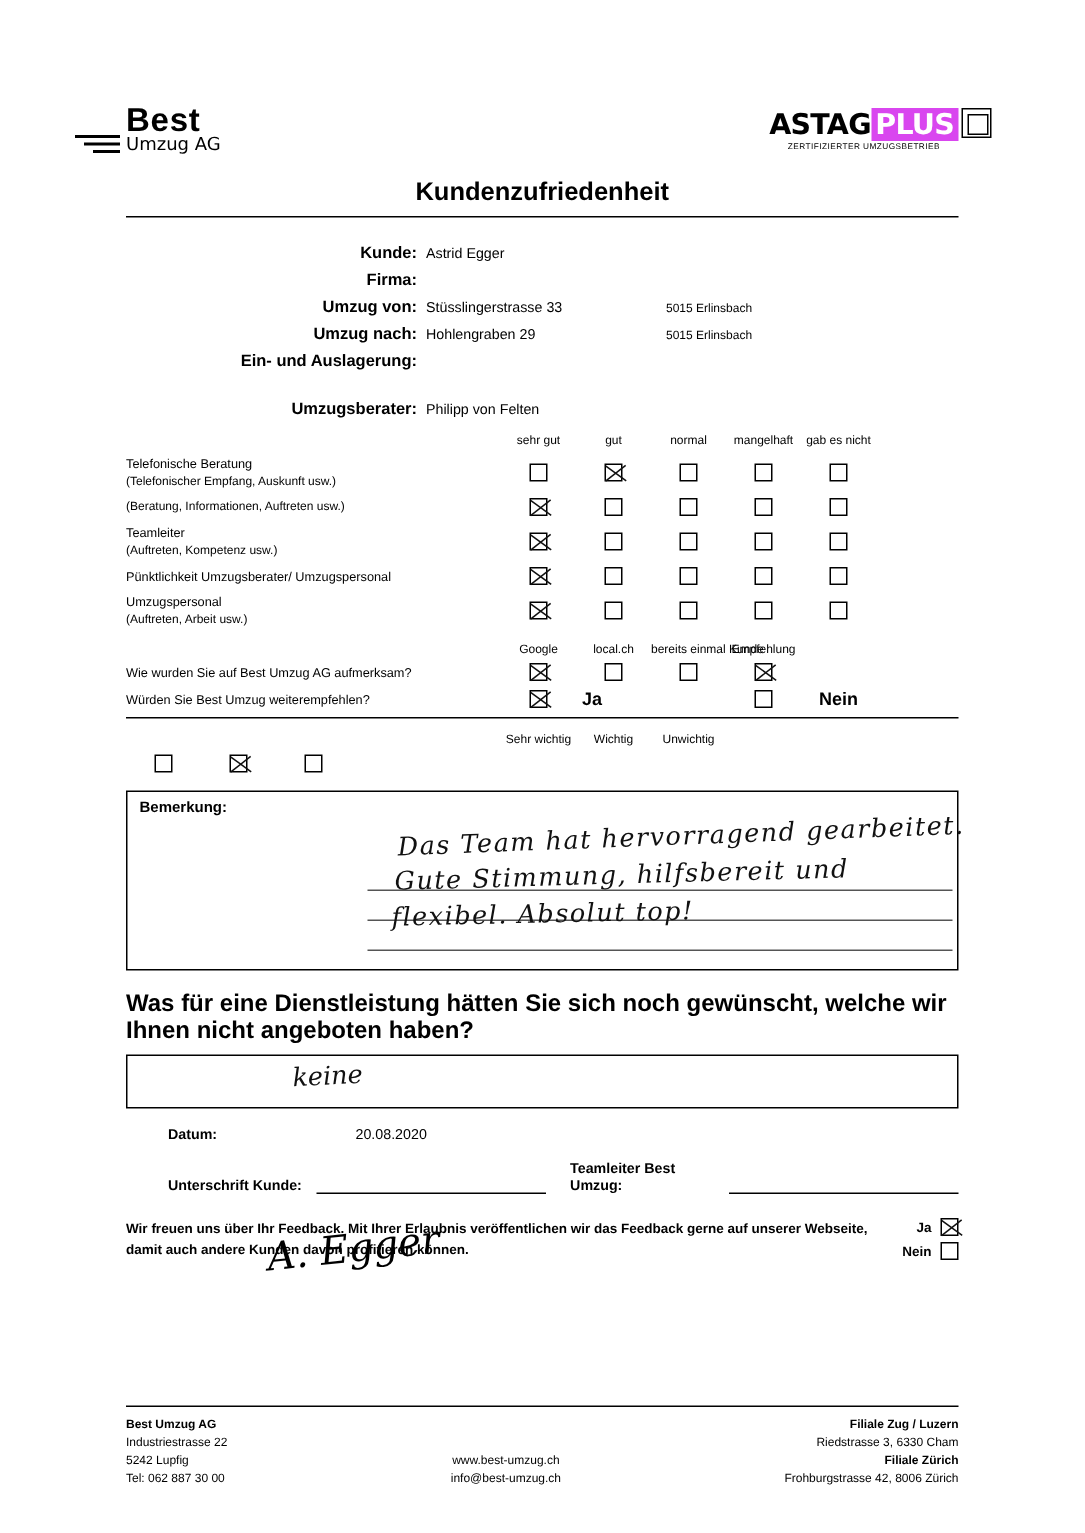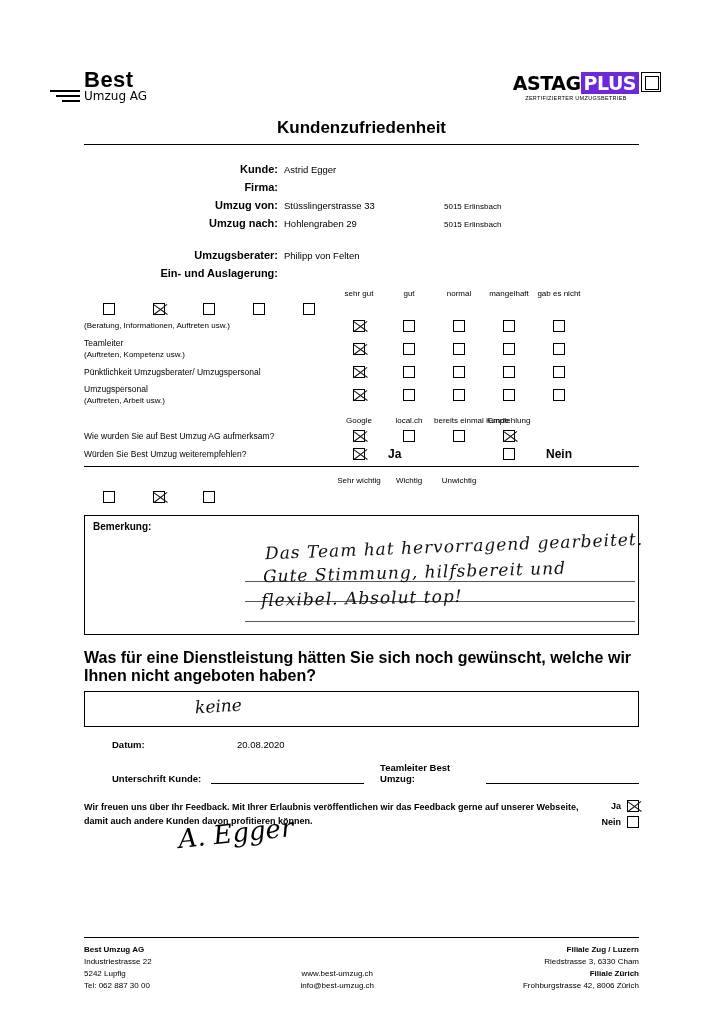--- a/index.html
+++ b/index.html
@@ -20,21 +20,21 @@
   .logo-best { font-size:22px; font-weight:bold; letter-spacing:0.5px; line-height:20px; font-family:Liberation Sans, sans-serif; }
   .logo-sub { font-size:12px; line-height:13px; font-family:"DejaVu Sans", sans-serif; }
   .logo-bars { position:absolute; left:-34px; top:20px; width:30px; }
   .logo-bars div { height:2px; background:#000; margin-bottom:3px; }
   .logo-bars div:nth-child(1){ width:30px; }
   .logo-bars div:nth-child(2){ width:24px; margin-left:6px;}
   .logo-bars div:nth-child(3){ width:18px; margin-left:12px;}
 
   .cert { position:absolute; right:84px; top:72px; text-align:center; }
   .cert-main { font-size:19px; font-weight:bold; letter-spacing:-0.5px; font-family:"DejaVu Sans", sans-serif;}
-  .cert-main .plus { background:#6d28d9; color:#fff; padding:0 3px; }
+  .cert-main .plus { background:#d946ef; color:#fff; padding:0 3px; }
   .cert-sub { font-size:5.5px; letter-spacing:0.3px; margin-top:1px; }
   .cert-box { position:absolute; right:-22px; top:0px; width:20px; height:20px; border:1.4px solid #000; }
   .cert-box:after{ content:""; position:absolute; left:3px; top:3px; width:12px; height:12px; border:1px solid #000;}
 
   
   .title-wrap { margin:48px 84px 0 84px; }
   .title { text-align:center; font-size:17px; font-weight:bold; padding-bottom:6px; }
   .rule { border-bottom:1.3px solid #000; }
 
   
@@ -152,43 +152,47 @@
     <div class="meta-row">
       <div class="meta-label">Umzug von:</div>
       <div class="meta-val">Stüsslingerstrasse 33</div>
       <div class="meta-val2">5015 Erlinsbach</div>
     </div>
     <div class="meta-row">
       <div class="meta-label">Umzug nach:</div>
       <div class="meta-val">Hohlengraben 29</div>
       <div class="meta-val2">5015 Erlinsbach</div>
     </div>
+    <div class="meta-row">
+      <div class="meta-label">Ein- und Auslagerung:</div>
+      <div class="meta-val"></div>
+    </div>
     <div class="meta-row advisor">
       <div class="meta-label">Umzugsberater:</div>
       <div class="meta-val">Philipp von Felten</div>
-    </div>
-    <div class="meta-row">
-      <div class="meta-label">Ein- und Auslagerung:</div>
-      <div class="meta-val"></div>
     </div>
   </div>
 
 
   <div class="ratings">
 
     <div class="col-heads">
       <div class="q-space"></div>
       <div class="col-head">sehr gut</div>
       <div class="col-head">gut</div>
       <div class="col-head">normal</div>
       <div class="col-head">mangelhaft</div>
       <div class="col-head">gab es nicht</div>
     </div>
 
     <div class="rrow">
+      <div class="qtext">
+        <div>Telefonische Beratung</div>
+        <div class="sub">(Telefonischer Empfang, Auskunft usw.)</div>
+      </div>
       <div class="cbcell">
           <span class="cb"></span>
         </div>
       <div class="cbcell">
           <span class="cb x"></span>
         </div>
       <div class="cbcell">
           <span class="cb"></span>
         </div>
       <div class="cbcell">

